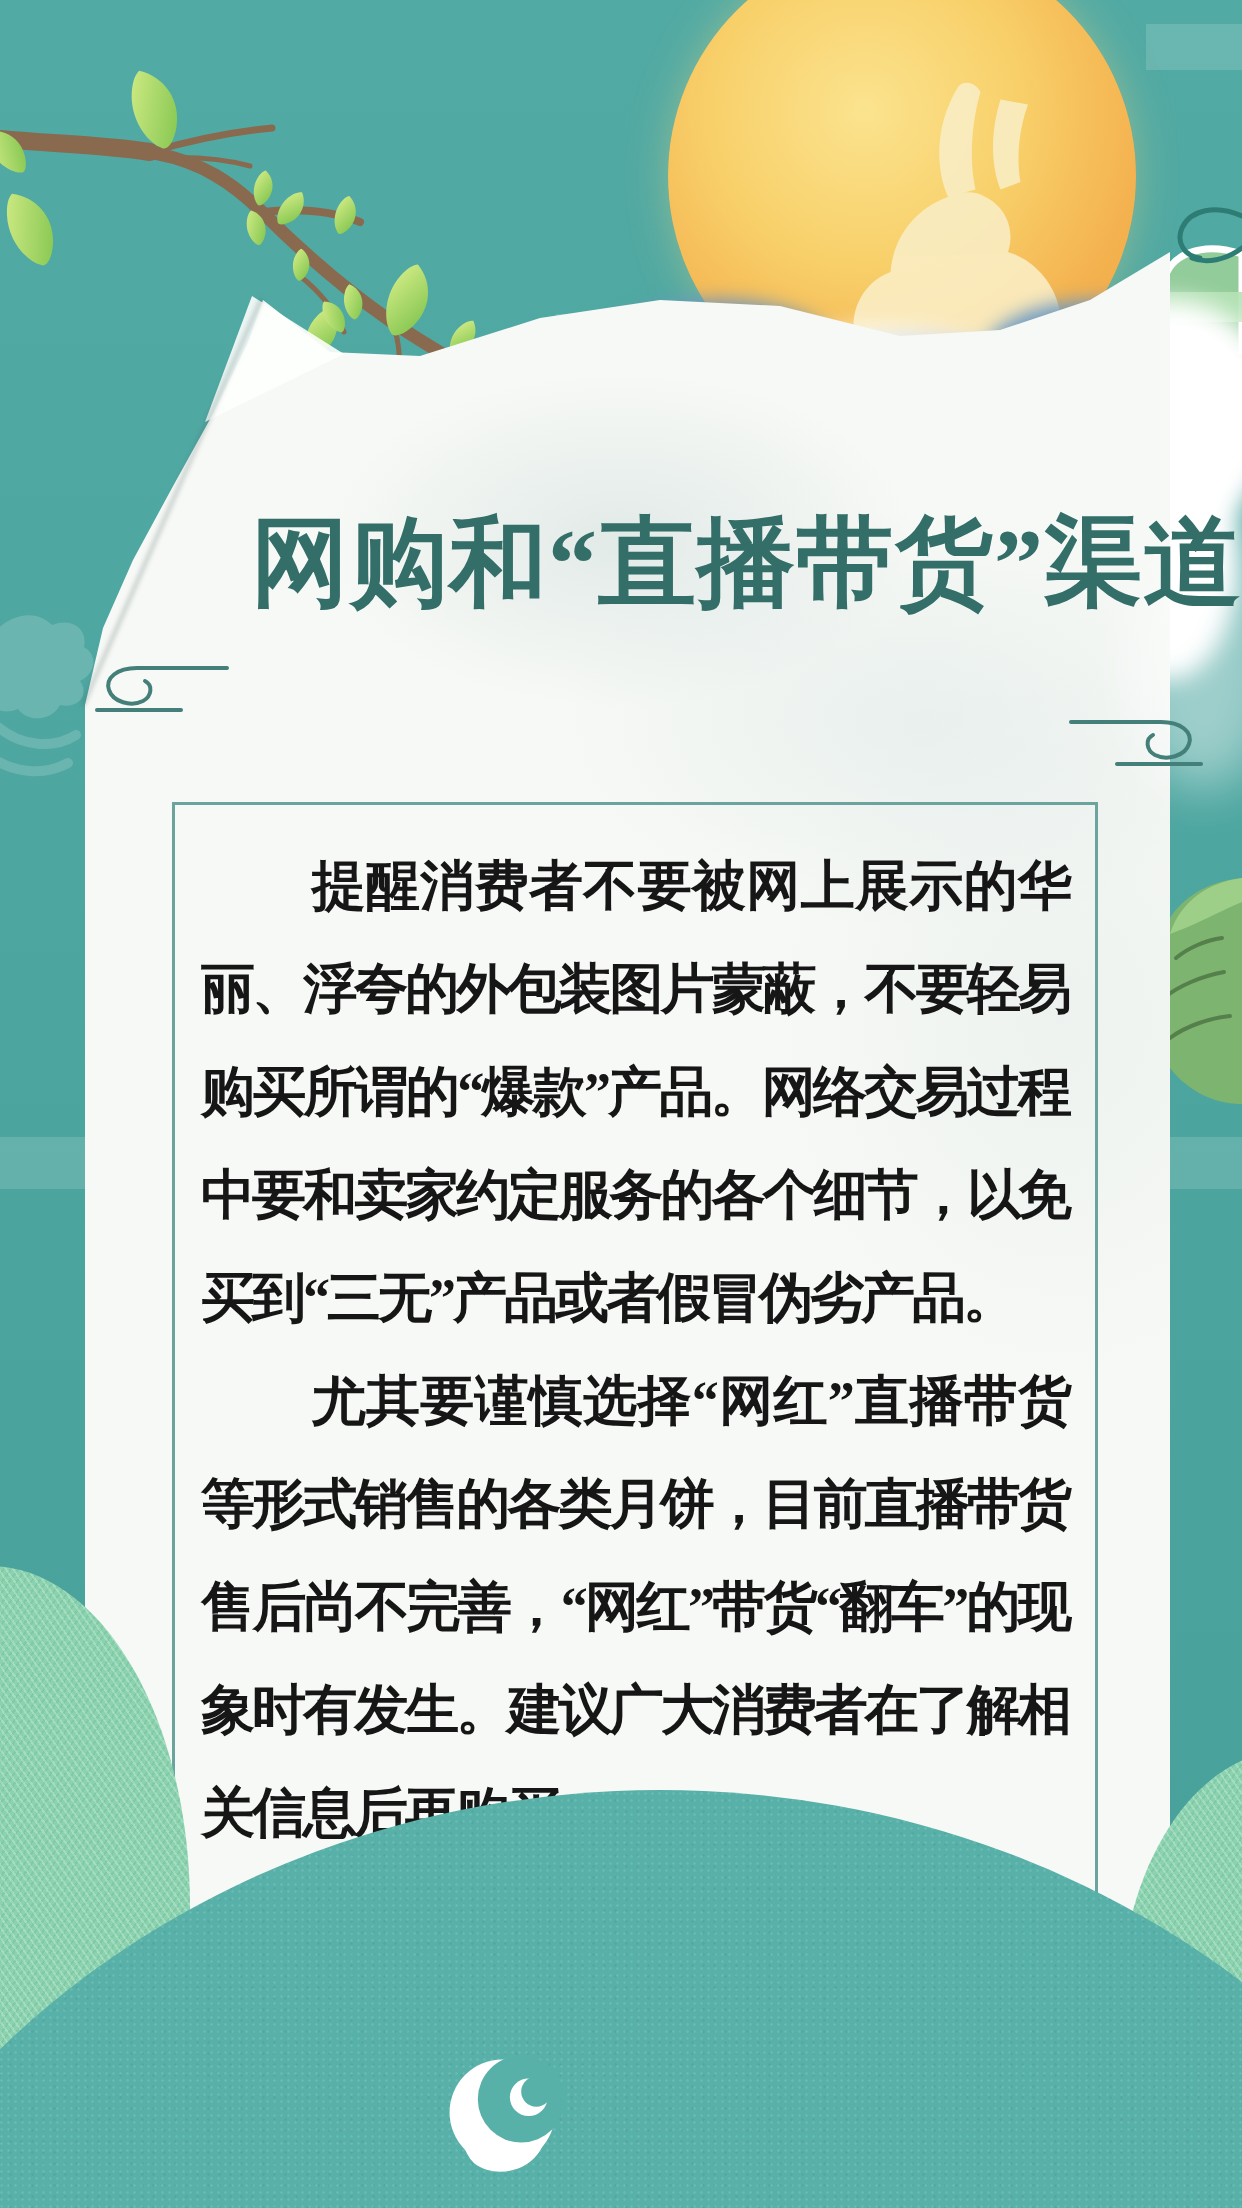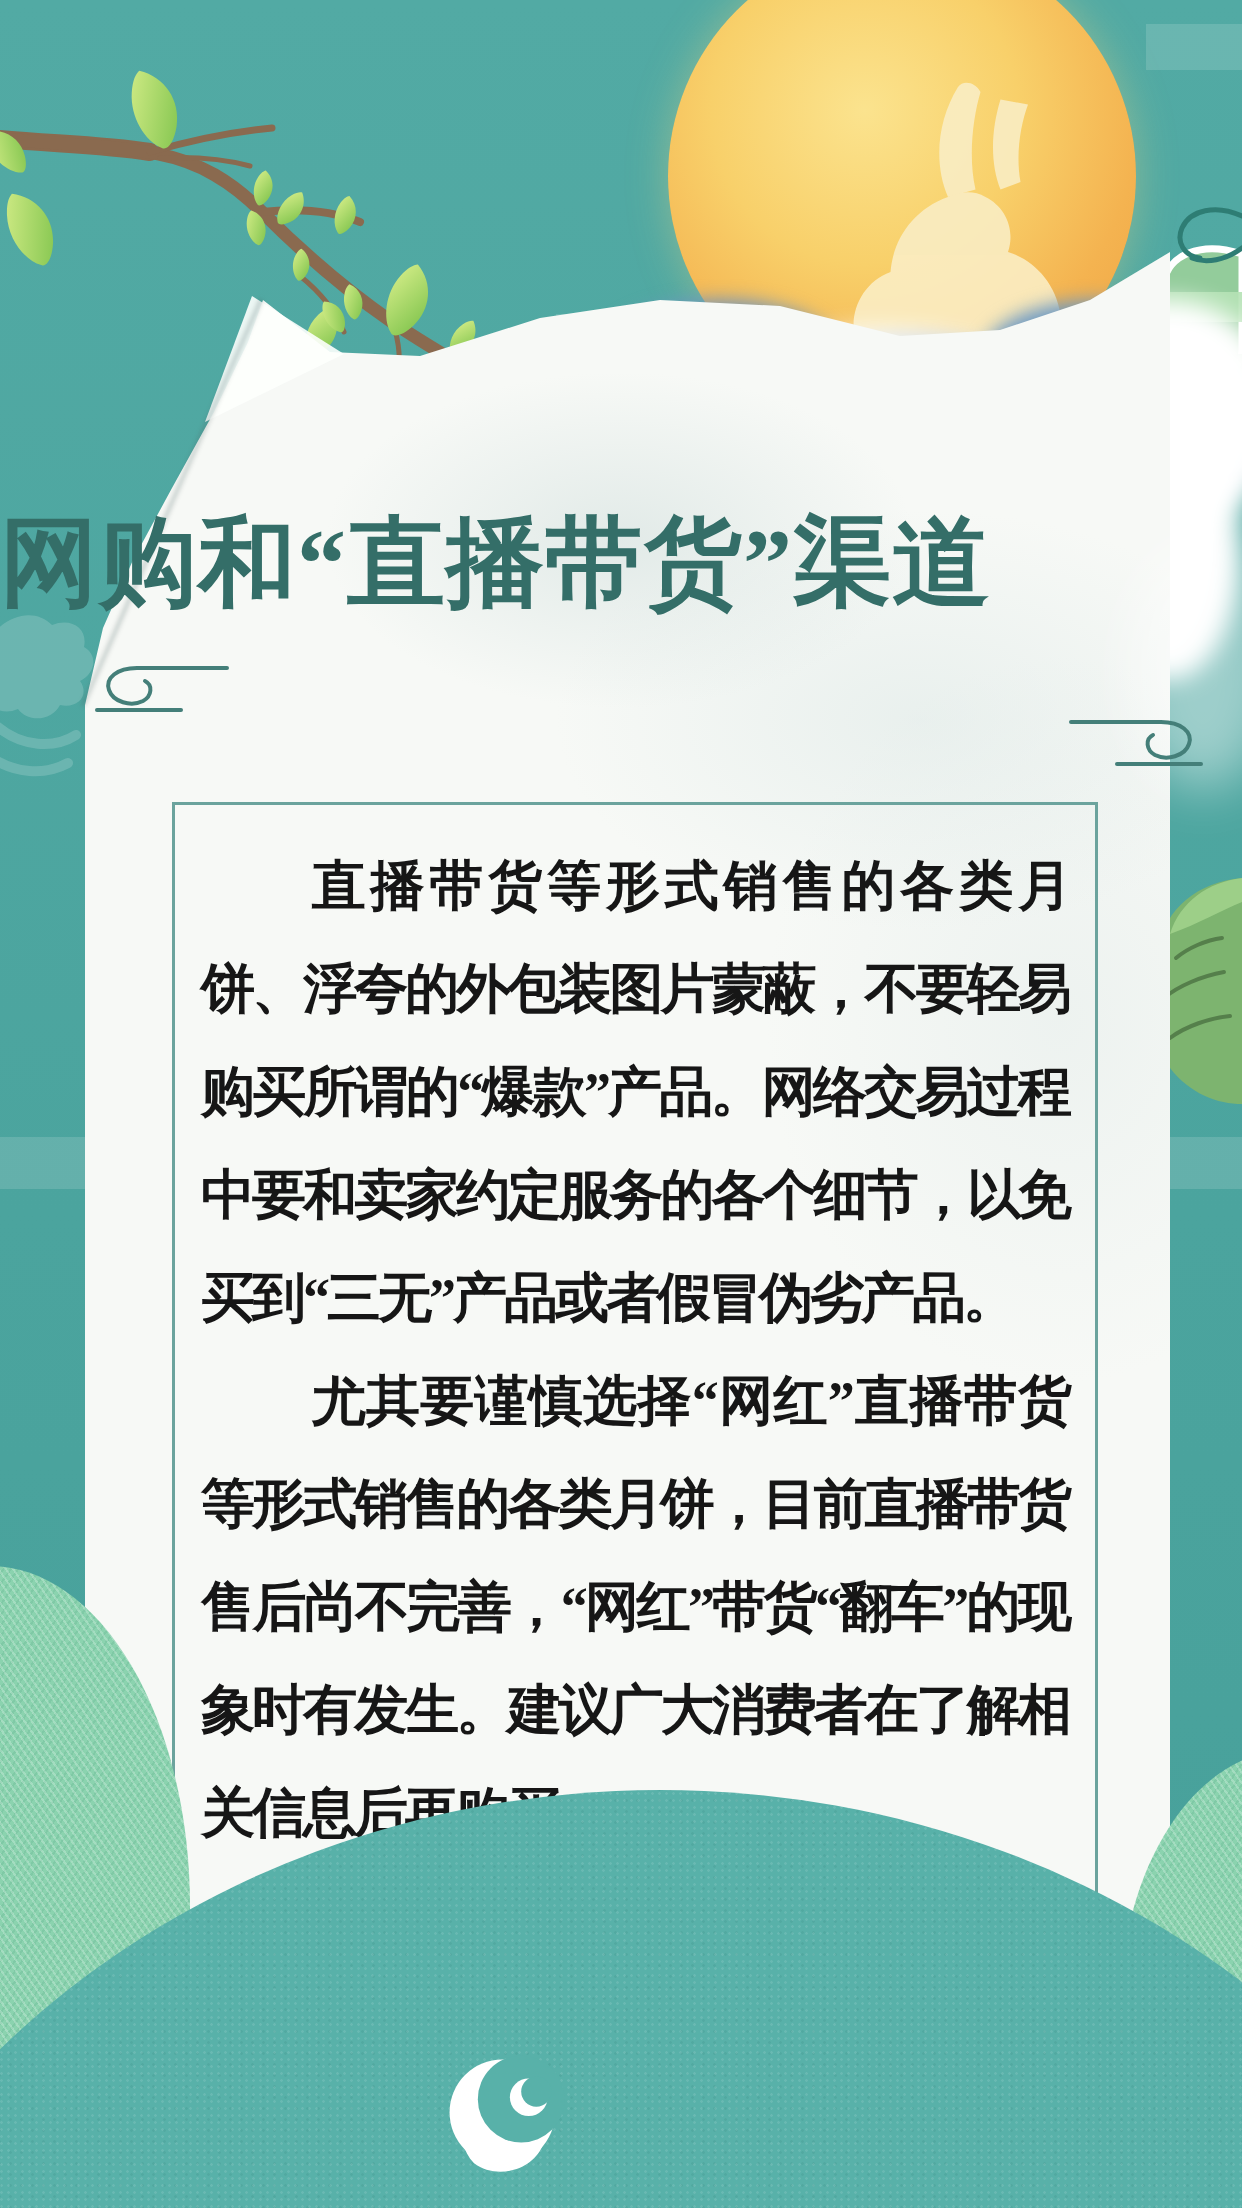--- a/index.html
+++ b/index.html
@@ -31,21 +31,21 @@
     clip-path:polygon(85px 2208px,85px 705px,103px 628px,133px 560px,172px 488px,214px 412px,
       248px 342px,263px 300px,330px 352px,420px 356px,540px 318px,660px 300px,780px 306px,
       900px 336px,1000px 330px,1090px 300px,1170px 252px,1170px 2208px);
     filter:drop-shadow(-7px 5px 9px rgba(25,60,57,.28));}
   .fold-highlight{left:0;top:0;width:500px;height:500px;background:#fdfffd;
     clip-path:polygon(252px 296px,344px 354px,205px 422px);opacity:.9;}
   .fold-shadow{left:263px;top:300px;width:444px;height:4px;background:rgba(70,95,92,.28);
     transform-origin:0 0;transform:rotate(113.7deg);filter:blur(2px);}
 
   
-  .title{left:0;width:1242px;text-align:left;color:#346e68;
+  .title{left:0;width:1242px;text-align:right;color:#346e68;
     font-family:"Liberation Serif","DejaVu Serif",serif;font-weight:700;}
   .title-1{top:498px;font-size:98px;letter-spacing:1px;}
   .title-2{top:652px;font-size:106px;letter-spacing:4px;}
 
   
   .textbox{left:172px;top:802px;width:926px;height:1120px;border:3px solid #6ba39d;
     padding:30px 26px 0 26px;box-sizing:border-box;overflow:hidden;}
   .textbox p{margin:0;font-family:"Liberation Serif","DejaVu Serif",serif;
     font-size:54px;line-height:103px;letter-spacing:-3px;color:#161616;
     text-align:justify;text-indent:2.05em;font-weight:700;}
@@ -189,21 +189,21 @@
     </g>
   </svg>
   <svg class="abs" style="left:1068px;top:712px;transform:scaleX(-1);" width="135" height="62" viewBox="0 0 135 62">
     <g stroke="#447f79" stroke-width="4" fill="none" stroke-linecap="round">
       <path d="M132,10 L42,10 C22,10 10,20 14,32 C18,44 36,49 48,43 C57,38 58,27 50,23"></path>
       <path d="M2,52 L86,52"></path>
     </g>
   </svg>
 
   <div class="abs textbox">
-    <p>直播带货等形式销售的各类月饼、浮夸的外包装图片蒙蔽，不要轻易购买所谓的“爆款”产品。网络交易过程中要和卖家约定服务的各个细节，以免买到“三无”产品或者假冒伪劣产品。</p>
+    <p>提醒消费者不要被网上展示的华丽、浮夸的外包装图片蒙蔽，不要轻易购买所谓的“爆款”产品。网络交易过程中要和卖家约定服务的各个细节，以免买到“三无”产品或者假冒伪劣产品。</p>
     <p>尤其要谨慎选择“网红”直播带货等形式销售的各类月饼，目前直播带货售后尚不完善，“网红”带货“翻车”的现象时有发生。建议广大消费者在了解相关信息后再购买。</p>
   </div>
 
   <div class="abs hill-knit" style="left:-210px;top:1566px;width:400px;height:680px;"></div>
   <div class="abs hill-knit" style="left:1120px;top:1750px;width:340px;height:520px;"></div>
   <div class="abs hill-big"></div>
 
   <div class="abs logo">
     <svg width="132" height="132" viewBox="0 0 140 140">
       <circle cx="64" cy="64" r="56" fill="#ffffff"></circle>

